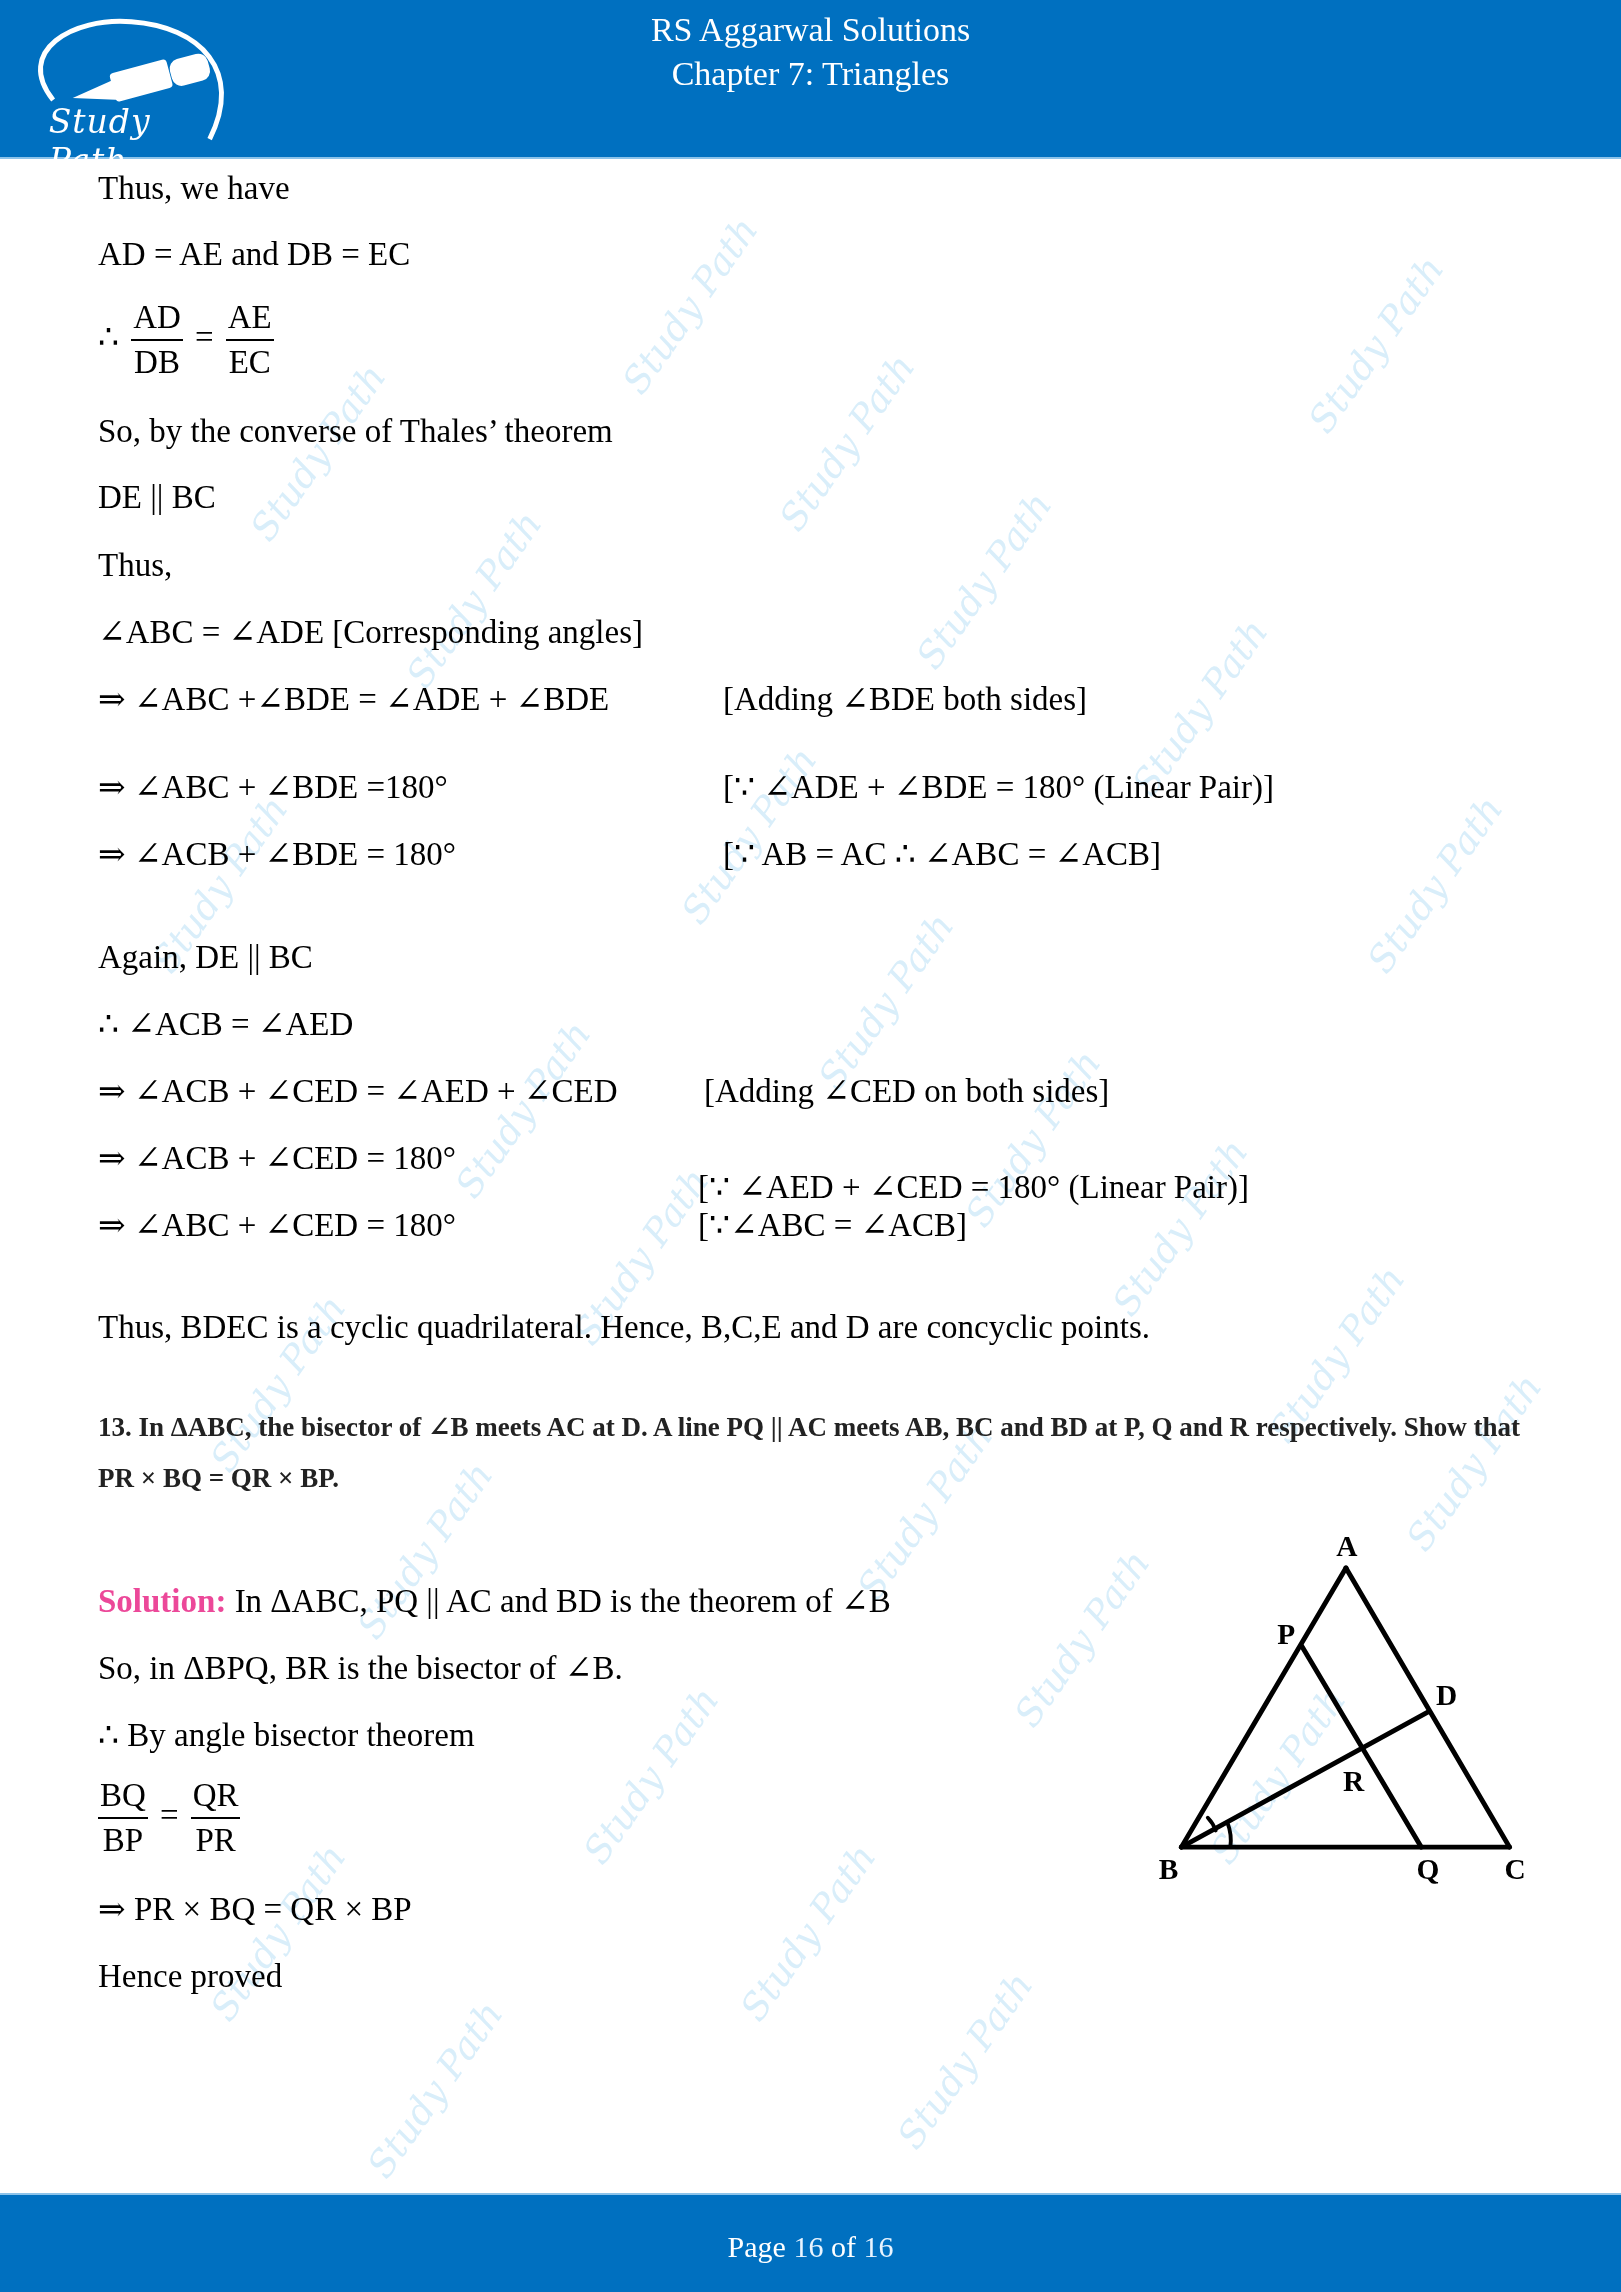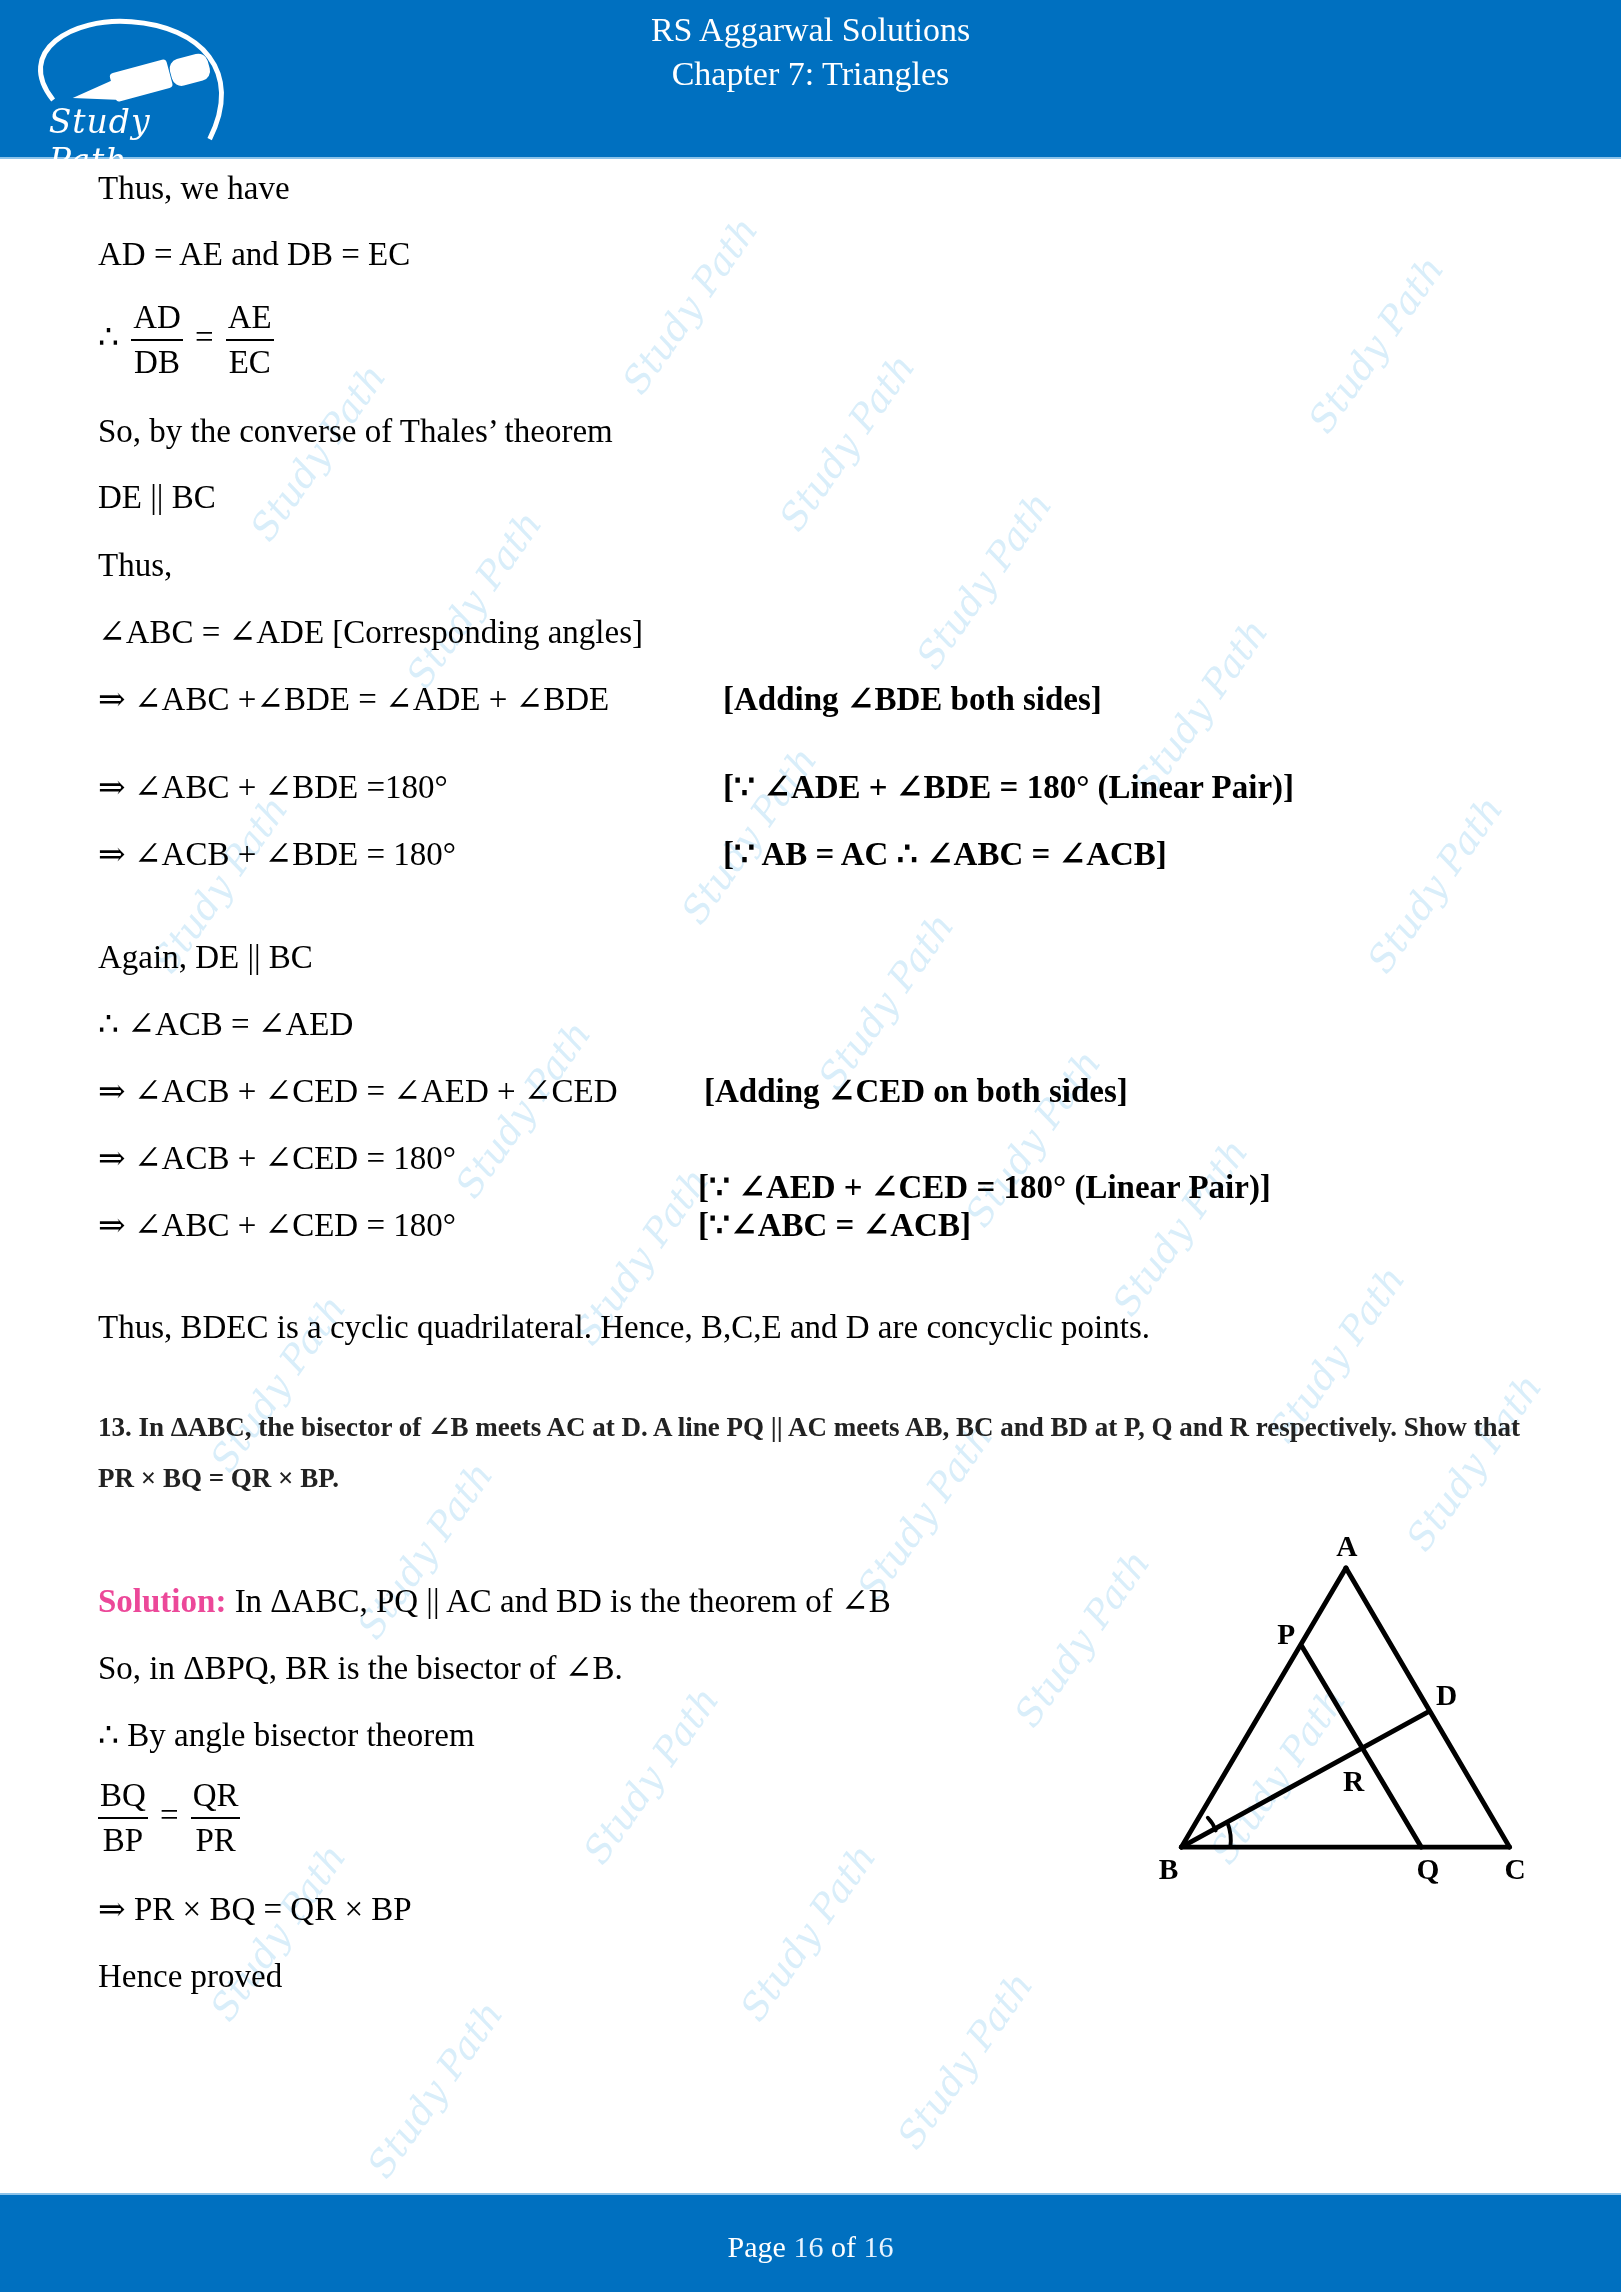--- a/index.html
+++ b/index.html
@@ -31,21 +31,21 @@
   }
   .footer-text b { font-weight: normal; color: #e8f4ff; }
   .watermarks { position: absolute; inset: 0; pointer-events: none; }
   .wm {
     position: absolute; color: #d9eefa; font-family: "DejaVu Serif", serif;
     font-style: italic; font-size: 37px; transform: rotate(-55deg); white-space: nowrap;
   }
   .line {
     position: absolute; left: 98px; font-size: 33px; white-space: nowrap; line-height: 39px;
   }
-  .note { position: absolute; font-size: 33px; white-space: nowrap; line-height: 39px; font-weight: bold; }
+  .note { position: absolute; font-size: 33px; white-space: nowrap; line-height: 39px; }
   .frac { display: inline-block; vertical-align: middle; text-align: center; margin: 0 3.9px; font-family: Liberation Serif, serif; }
   .frac .num { display: block; border-bottom: 2px solid #000; padding: 0 2px; line-height: 43px; }
   .frac .den { display: block; line-height: 43px; }
   .question {
     position: absolute; left: 98px; top: 1402px; width: 1451px;
     font-size: 27px; line-height: 51px; font-weight: bold; color: #222;
   }
   .sol-label { color: #ec4899; font-weight: bold; }
   .diagram { position: absolute; left: 1137px; top: 1519px; width: 412px; height: 382px; }
 </style>

